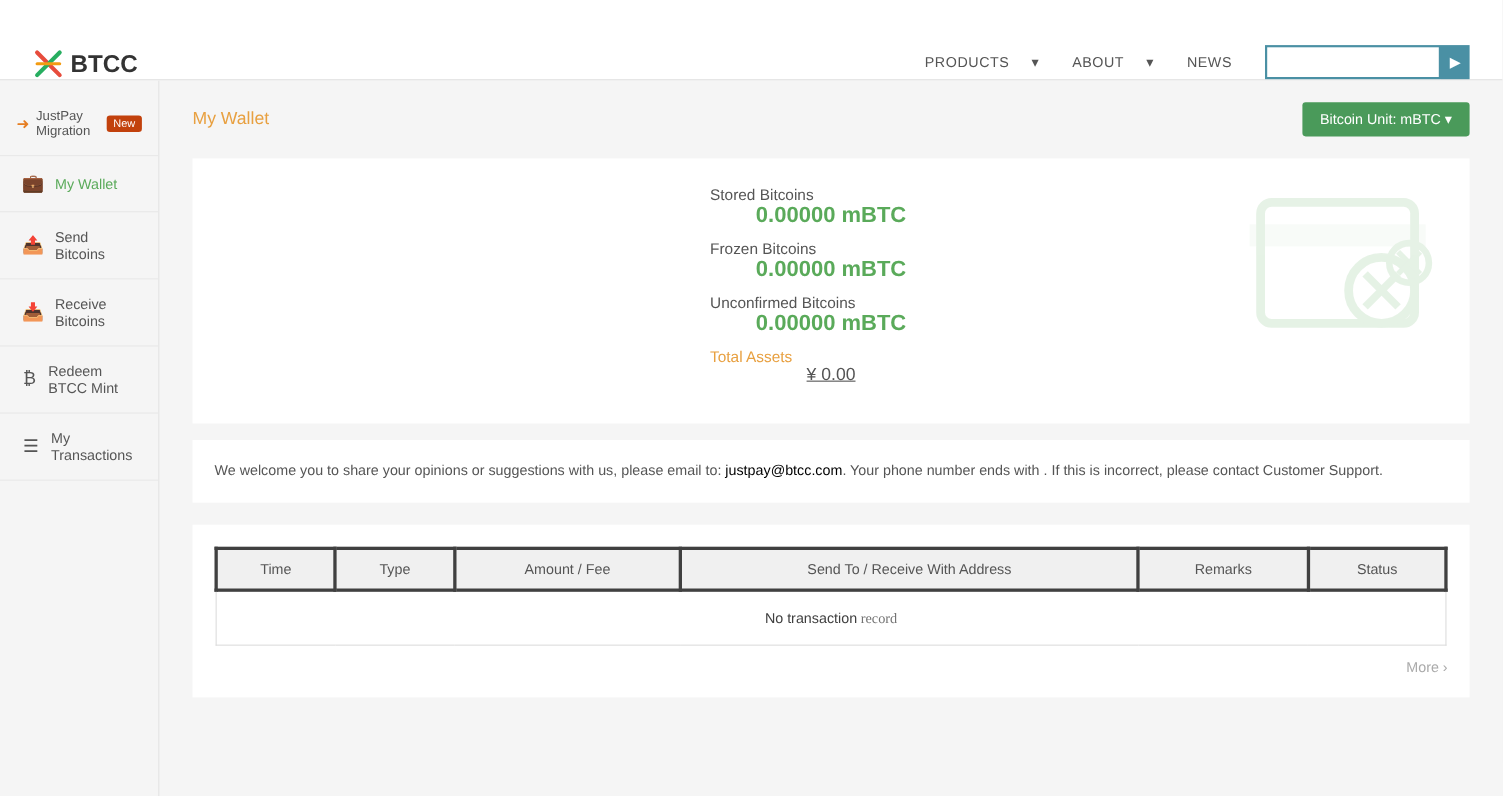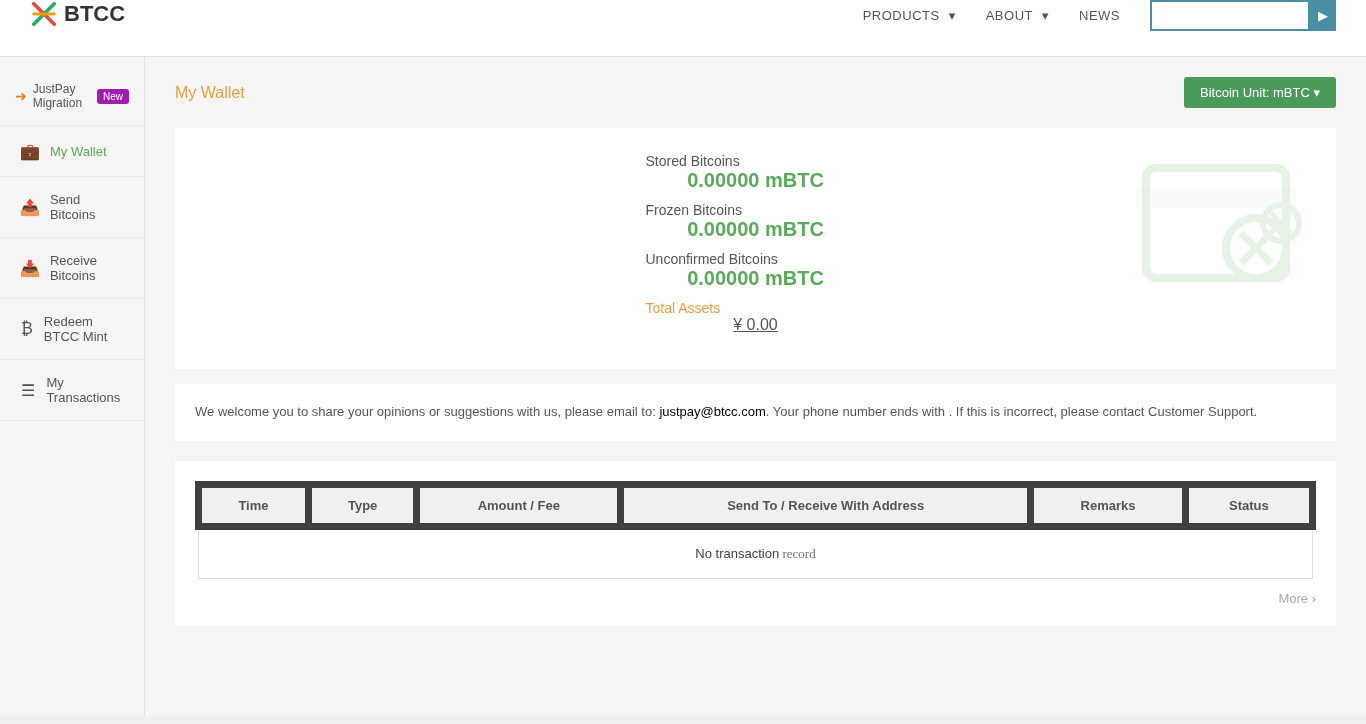--- a/index.html
+++ b/index.html
@@ -1,23 +1,23 @@
 <!DOCTYPE html>
 <html><head>
   <meta charset="utf-8">
   <style>
     * { margin: 0; padding: 0; box-sizing: border-box; }
     body { font-family: Arial, sans-serif; background: #f0f0f0; color: #333; font-size: 14px; }
 
     
     .header {
       background: #fff;
-      height: 57px;
-      display: flex;
-      align-items: flex-start;
+      height: 73px;
+      display: flex;
+      align-items: flex-end;
       padding: 0 30px;
       border-bottom: 1px solid #e0e0e0;
       position: relative;
     }
     .logo {
       display: flex;
       align-items: center;
       gap: 6px;
       font-size: 22px;
       font-weight: bold;
@@ -28,21 +28,21 @@
       display: flex;
       align-items: center;
       gap: 30px;
     }
     .nav-item {
       font-size: 13px;
       color: #555;
       cursor: pointer;
       display: flex;
       align-items: center;
-      gap: 9px;
+      gap: 20px;
       text-transform: uppercase;
       letter-spacing: 0.5px;
     }
     .header-search {
       border: 2px solid #4a90a4;
       padding: 6px 10px;
       width: 160px;
       outline: none;
       font-size: 13px;
     }
@@ -84,21 +84,21 @@
     .sidebar-item.active { color: #5aaa5a; }
     .sidebar-item .s-icon {
       width: 20px;
       height: 20px;
       display: inline-flex;
       align-items: center;
       justify-content: center;
       font-size: 16px;
     }
     .new-badge {
-      background: #a21caf;
+      background: #c2410c;
       color: white;
       font-size: 10px;
       padding: 2px 6px;
       border-radius: 3px;
       margin-left: 4px;
     }
     .justpay-item {
       display: flex;
       align-items: center;
       padding: 15px 15px;
@@ -213,22 +213,22 @@
     table {
       width: 100%;
       border-collapse: collapse;
       font-size: 13px;
     }
     th {
       background: #f0f0f0;
       padding: 10px 12px;
       text-align: center;
       color: #555;
-      font-weight: bold;
-      border: 7px solid #404040;
+      font-weight: normal;
+      border: 3px solid #404040;
     }
     td {
       padding: 16px 12px;
       text-align: center;
       border: 1px solid #ddd;
       color: #555;
     }
     .no-record-plain { color: #737373; font-family: Liberation Serif, serif; }
     .more-link {
       text-align: right;

